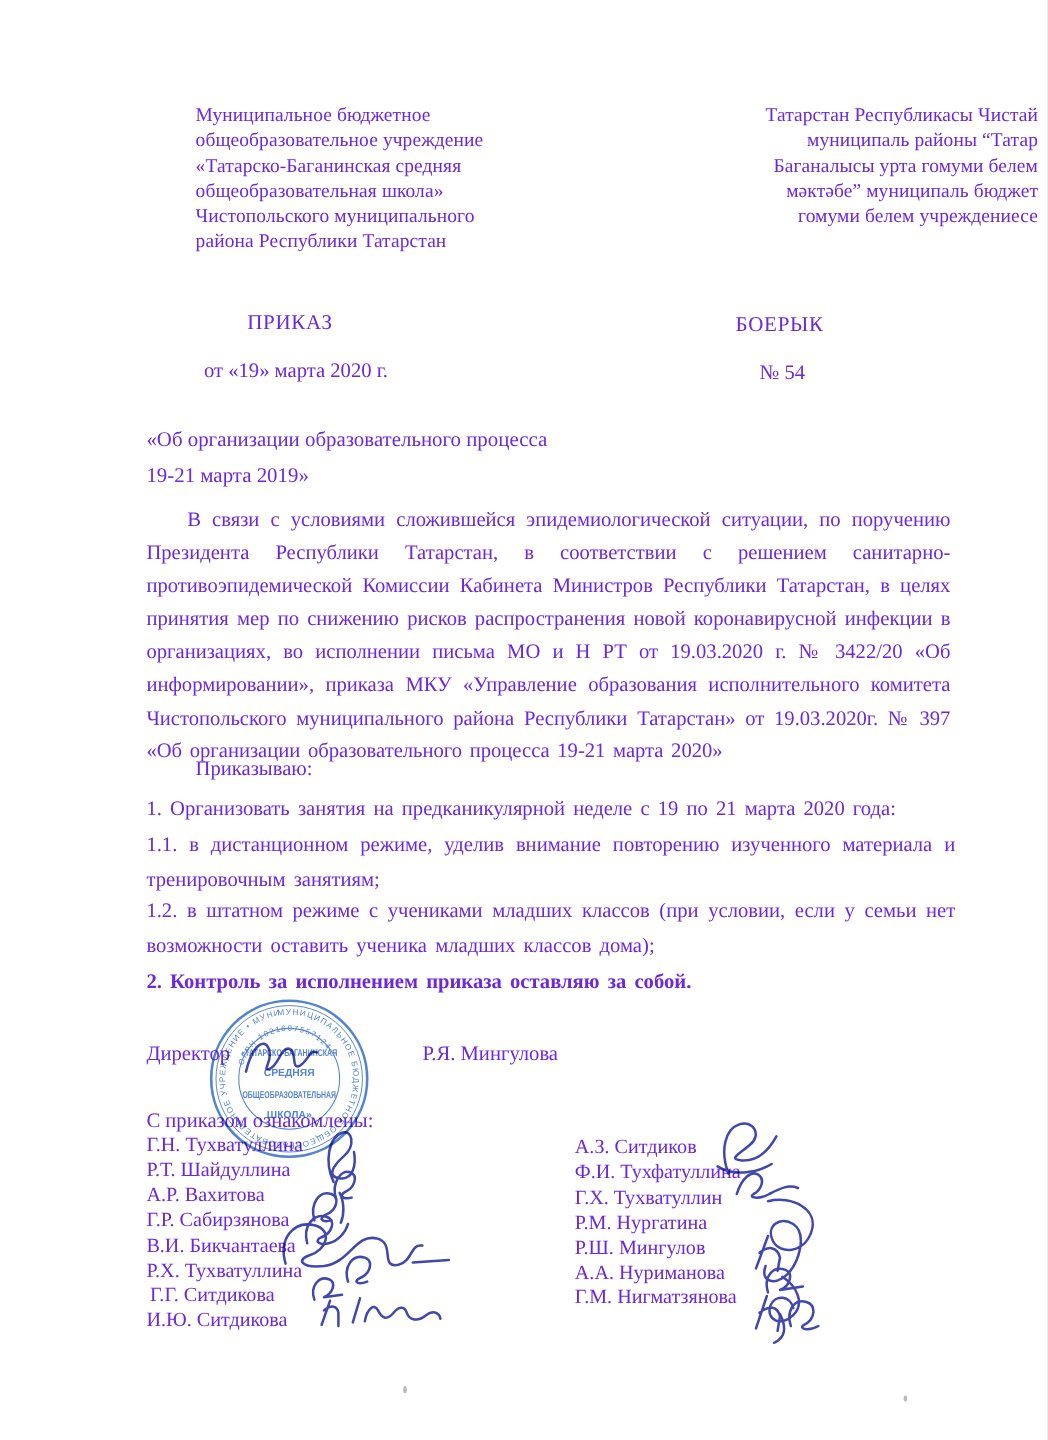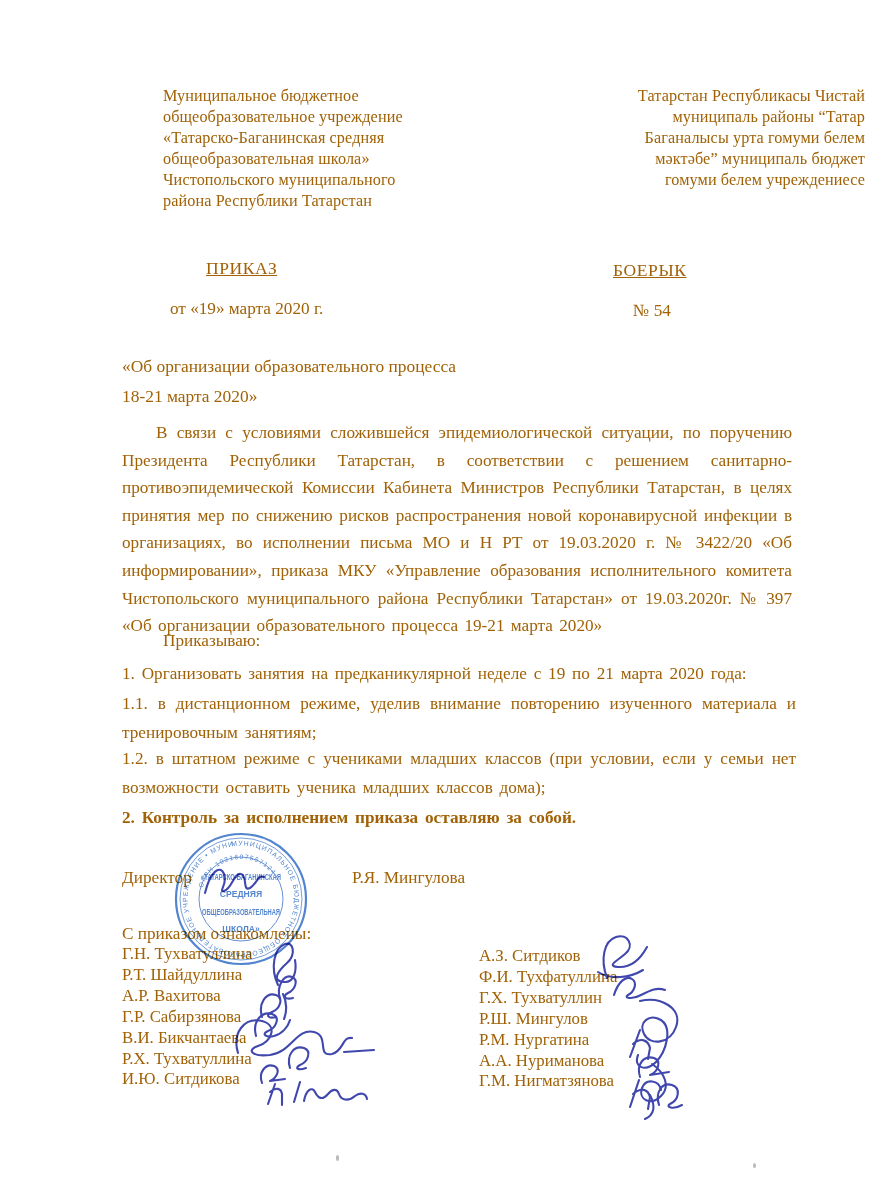--- a/index.html
+++ b/index.html
@@ -3,26 +3,26 @@
 <meta charset="utf-8">
 <style>
   html, body { margin: 0; padding: 0; background: #d9d9d9; }
   .page {
     position: relative;
     width: 873px;
     height: 1200px;
     margin: 0 auto;
     background: #ffffff;
     font-family: "Liberation Serif", "DejaVu Serif", serif;
-    color: #a16207;
+    color: #6d28d9;
     overflow: hidden;
   }
   .abs { position: absolute; }
   .hdr { font-size: 16.2px; line-height: 21px; letter-spacing: .1px; }
-  .title { font-size: 17.5px; letter-spacing: .6px; text-decoration: underline; }
+  .title { font-size: 17.5px; letter-spacing: .6px; }
   .body-line { font-size: 17.2px; }
   .subject { font-size: 17.4px; line-height: 30px; }
   .para {
     font-size: 17.2px;
     line-height: 27.6px;
     text-align: justify;
     text-align-last: left;
     text-indent: 34px;
     width: 670px;
     word-spacing: 2px;
@@ -63,21 +63,21 @@
   </div>
 
   <div class="abs title" style="left:206px; top:258px;">ПРИКАЗ</div>
   <div class="abs title" style="left:613px; top:260px;">БОЕРЫК</div>
 
   <div class="abs body-line" style="left:170px; top:299px;">от   «19» марта  2020 г.</div>
   <div class="abs body-line" style="left:633px; top:301px;">№  54</div>
 
   <div class="abs subject" style="left:122px; top:351px; width:500px;">
     <div>«Об организации образовательного процесса</div>
-    <div>18-21 марта 2020»</div>
+    <div>19-21 марта 2019»</div>
   </div>
 
   <div class="abs para" style="left:122px; top:419px;">В связи с условиями сложившейся эпидемиологической ситуации, по поручению Президента Республики Татарстан, в соответствии с решением санитарно-противоэпидемической Комиссии Кабинета Министров Республики Татарстан, в целях принятия мер по снижению рисков распространения новой коронавирусной инфекции в организациях, во исполнении письма МО и Н РТ от 19.03.2020 г.  № 3422/20  «Об информировании»,  приказа МКУ «Управление образования исполнительного комитета Чистопольского муниципального района Республики Татарстан» от 19.03.2020г. № 397 «Об организации образовательного процесса  19-21 марта 2020»</div>
 
   <div class="abs body-line" style="left:163px; top:631px;">Приказываю:</div>
   <div class="abs item" style="left:122px; top:659px;">1.  Организовать занятия на предканикулярной неделе с 19 по 21 марта 2020 года:</div>
   <div class="abs item" style="left:122px; top:689px;">1.1. в дистанционном режиме, уделив внимание повторению изученного материала и тренировочным занятиям;</div>
   <div class="abs item" style="left:122px; top:744px;">1.2. в штатном режиме с учениками младших классов (при условии, если  у семьи нет возможности оставить ученика младших классов  дома);</div>
   <div class="abs item" style="left:122px; top:803px;font-weight:bold;">2.  Контроль за исполнением приказа оставляю за собой.</div>
 
@@ -86,29 +86,30 @@
 
   <div class="abs body-line" style="left:122px; top:924px;">С приказом ознакомлены:</div>
 
   <div class="abs names" style="left:122px; top:944px; width:260px;">
     <div>Г.Н. Тухватуллина</div>
     <div>Р.Т. Шайдуллина</div>
     <div>А.Р. Вахитова</div>
     <div>Г.Р. Сабирзянова</div>
     <div>В.И. Бикчантаева</div>
     <div>Р.Х. Тухватуллина</div>
+    <div style="padding-left:3px;">Г.Г. Ситдикова</div>
     <div>И.Ю. Ситдикова</div>
   </div>
 
   <div class="abs names" style="left:479px; top:946px; width:260px;">
     <div>А.З.  Ситдиков</div>
     <div>Ф.И.  Тухфатуллина</div>
     <div>Г.Х. Тухватуллин</div>
+    <div>Р.М. Нургатина</div>
     <div>Р.Ш. Мингулов</div>
-    <div>Р.М. Нургатина</div>
     <div>А.А. Нуриманова</div>
     <div>Г.М. Нигматзянова</div>
   </div>
 
   <svg class="abs stamp-svg" style="left:173px; top:831px; opacity:.88;" width="136" height="136" viewBox="0 0 136 136">
     <g fill="none" stroke="#3b74c8">
       <circle cx="68" cy="68" r="65" stroke-width="2.2"></circle>
       <circle cx="68" cy="68" r="61" stroke-width="0.8"></circle>
       <circle cx="68" cy="68" r="42" stroke-width="0.9"></circle>
     </g>

